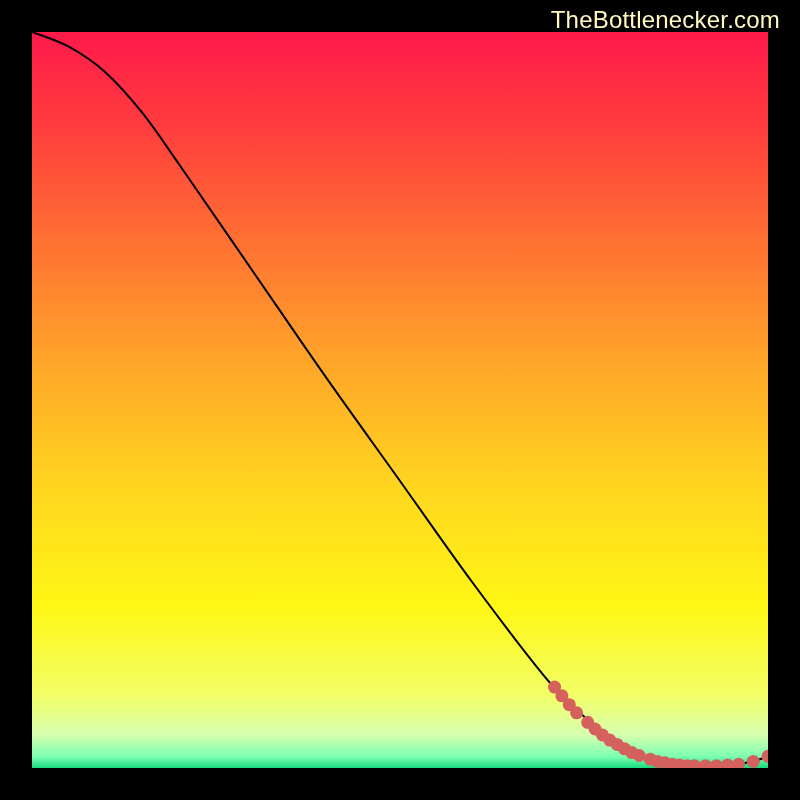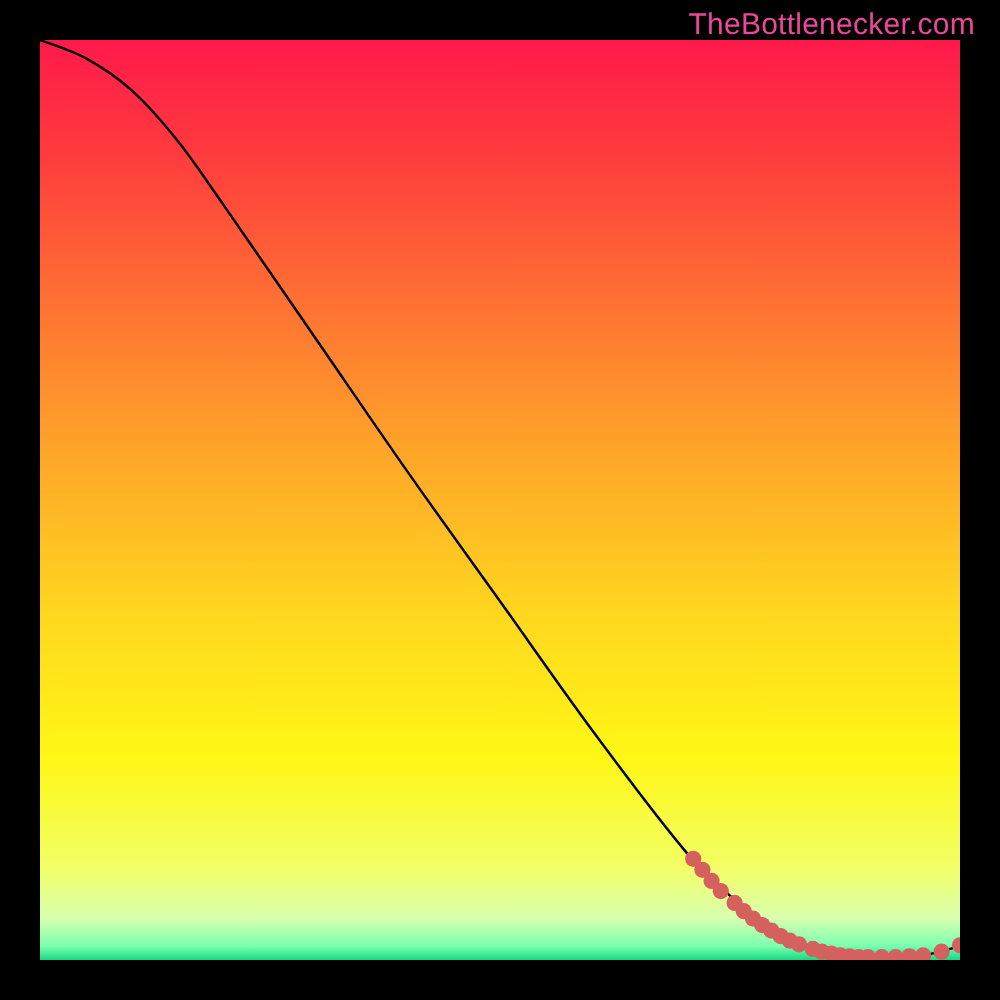--- a/index.html
+++ b/index.html
@@ -16,21 +16,21 @@
     left: 32px;
     top: 32px;
     width: 736px;
     height: 736px;
     background: #000;
   }
   .watermark {
     position: absolute;
     top: 6px;
     right: 20px;
-    color: #ec4899;
+    color: #fef9c3;
     font-size: 24px;
     font-weight: 500;
     letter-spacing: 0.2px;
   }
   svg { display: block; }
 </style>
 </head>
 <body>
 
 <div class="watermark">TheBottlenecker.com</div>

